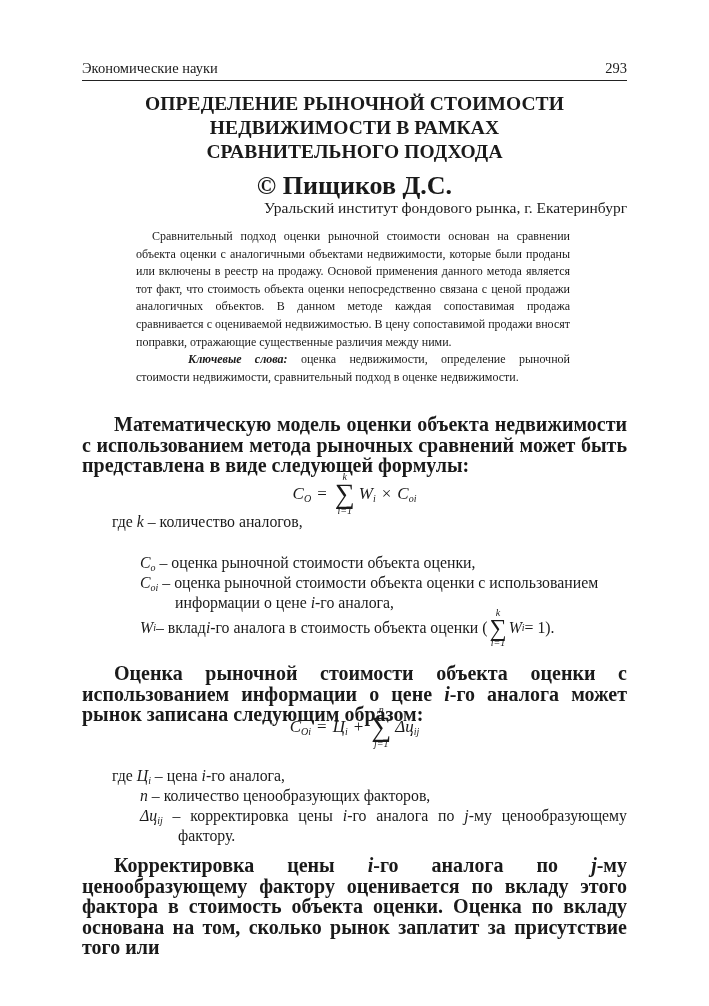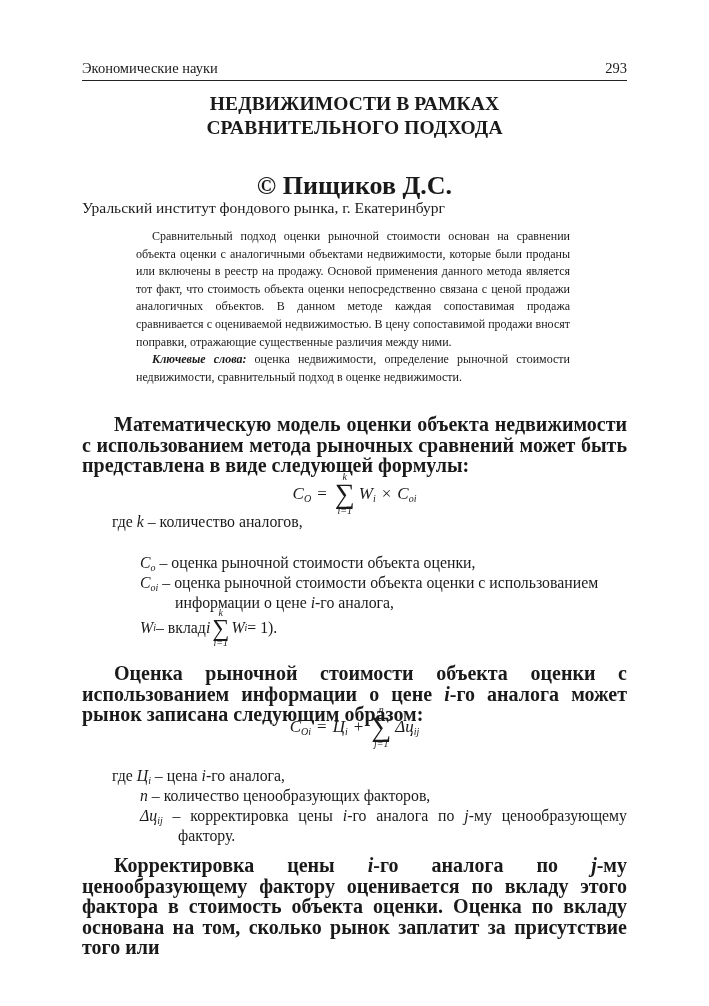--- a/index.html
+++ b/index.html
@@ -23,28 +23,28 @@
       text-align: center; font-weight: bold; font-size: 19.5px; line-height: 24px;
       letter-spacing: 0.1px;
     }
     .title div { white-space: nowrap; }
     .author {
       position: absolute; top: 175px; left: 0; width: 545px;
       text-align: center; font-weight: bold; font-size: 26px; line-height: 22px;
     }
     .affiliation {
       position: absolute; top: 198px; left: 0; width: 545px;
-      text-align: left; font-size: 15.5px; line-height: 20px;
+      text-align: right; font-size: 15.5px; line-height: 20px;
     }
     .abstract {
       position: absolute; top: 228px; left: 54px; width: 434px;
       font-size: 12px; line-height: 17.6px; text-align: justify; font-family: Liberation Serif, serif;
     }
     .abstract p { margin: 0; text-indent: 16px; }
-    .abstract .kw-label { font-weight: bold; font-style: italic; }
+    .abstract .kw-label { font-weight: bold; font-style: italic; margin-left: 36px; }
     .body-text {
       font-size: 20px; line-height: 20.5px; text-align: justify; font-weight: bold;
     }
     .para { position: absolute; left: 0; width: 545px; margin: 0; text-indent: 32px; }
     .formula {
       position: absolute; left: 0; width: 545px; text-align: center;
       font-size: 17px; font-style: italic;
     }
     .fm { display: inline-flex; align-items: center; gap: 2px; }
     .sumbox {
@@ -64,20 +64,21 @@
 
 <div class="page">
 
   <div class="running-head">
     <span>Экономические науки</span>
     <span>293</span>
   </div>
   <div class="running-rule"></div>
 
   <div class="title">
+    <div>ОПРЕДЕЛЕНИЕ РЫНОЧНОЙ СТОИМОСТИ</div>
     <div>НЕДВИЖИМОСТИ В РАМКАХ</div>
     <div>СРАВНИТЕЛЬНОГО ПОДХОДА</div>
   </div>
 
   <div class="author">© Пищиков Д.С.</div>
   <div class="affiliation">Уральский институт фондового рынка, г. Екатеринбург</div>
 
   <div class="abstract">
     <p>Сравнительный подход оценки рыночной стоимости основан на сравнении объекта оценки с аналогичными объектами недвижимости, которые были проданы или включены в реестр на продажу. Основой применения данного метода является тот факт, что стоимость объекта оценки непосредственно связана с ценой продажи аналогичных объектов. В данном методе каждая сопоставимая продажа сравнивается с оцениваемой недвижимостью. В цену сопоставимой продажи вносят поправки, отражающие существенные различия между ними.</p>
     <p><span class="kw-label">Ключевые слова:</span><span> оценка недвижимости, определение рыночной стоимости недвижимости, сравнительный подход в оценке недвижимости.</span></p>
@@ -110,20 +111,21 @@
     <i>C</i><sub><i>oi</i></sub><span> – оценка рыночной стоимости объекта оценки с использованием</span>
   </div>
   <div class="def-cont" style="top:593px; left:93px;">
     <span>информации о цене </span><i>i</i><span>-го аналога,</span>
   </div>
   <div class="def" style="top:608px; left:58px; display:flex; align-items:center; white-space:nowrap;">
     <i>W</i>
       <sub><i>i</i></sub>
       <span> – вклад </span>
       <i>i</i>
+      <span>-го аналога в стоимость объекта оценки (</span>
     <span class="sumbox">
       <span class="lim">k</span>
       <span class="sig" style="font-size:24px;line-height:20px;">∑</span>
       <span class="lim">i=1</span>
     </span>
     <i>W</i>
       <sub><i>i</i></sub>
       <span> = 1</span>
       <span> ).</span>
   </div>

